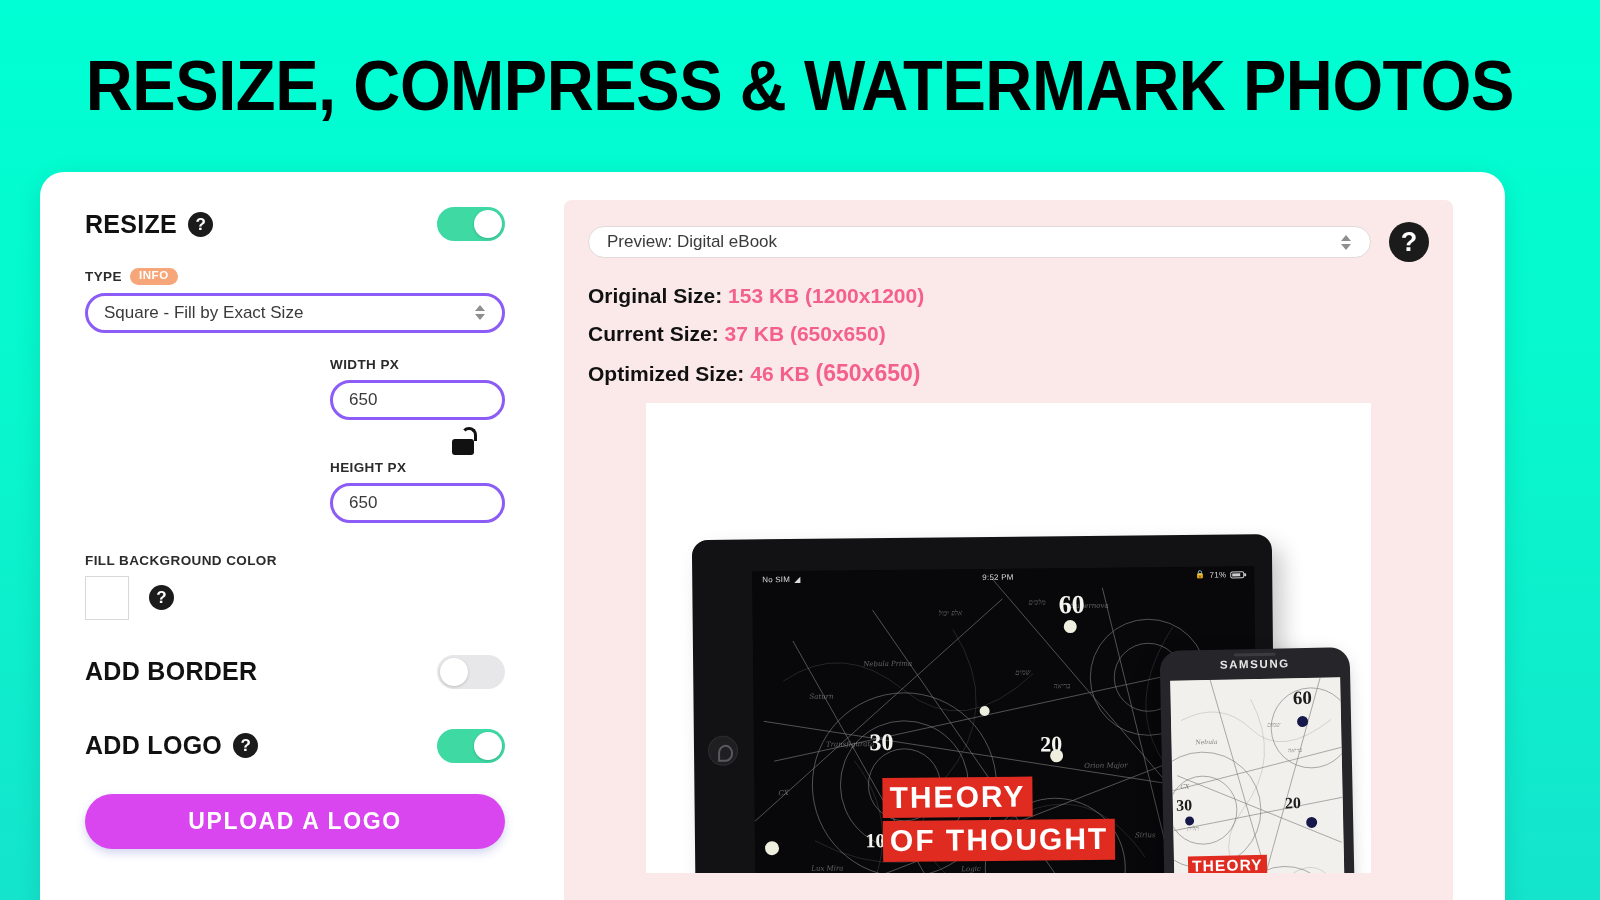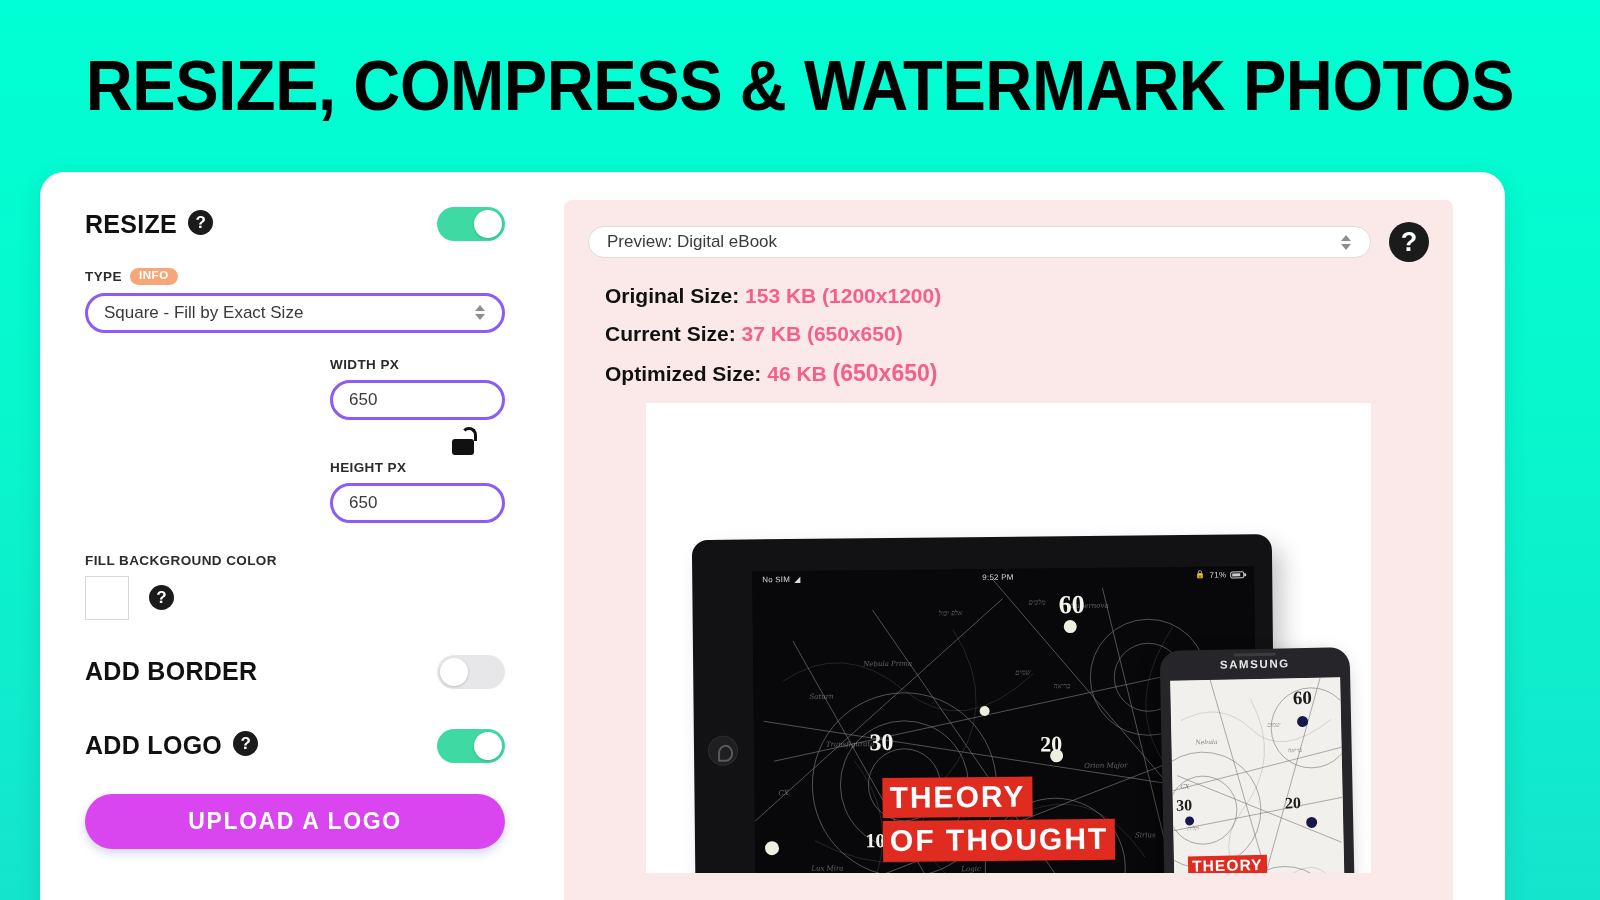--- a/index.html
+++ b/index.html
@@ -61,20 +61,21 @@
   }
 
   .row-head {
     display: flex;
     align-items: center;
     justify-content: space-between;
     height: 44px;
   }
   .row-head-left {
     display: flex;
+    align-items: center;
     gap: 11px;
   }
   .section-title {
     font-family: "Liberation Sans Narrow", "Liberation Sans", sans-serif;
     font-weight: 700;
     font-size: 25px;
     letter-spacing: 0.3px;
     color: #111;
   }
 
@@ -264,21 +265,21 @@
     border: 1px solid #E2D9D9;
     border-radius: 20px;
     display: flex;
     align-items: center;
     padding: 0 18px;
     font-size: 17px;
     color: #3a3a3a;
     cursor: pointer;
   }
 
-  .stats { margin-top: 22px; margin-left: 17px; }
+  .stats { margin-top: 22px; }
   .stat-line {
     font-family: "Liberation Sans Narrow", "Liberation Sans", sans-serif;
     font-size: 21px;
     font-weight: 700;
     color: #111;
     margin-bottom: 14px;
     white-space: nowrap;
   }
   .stat-line .v { color: #F4608C; font-weight: 700; }
   .stat-line .v.big { font-size: 23px; }

